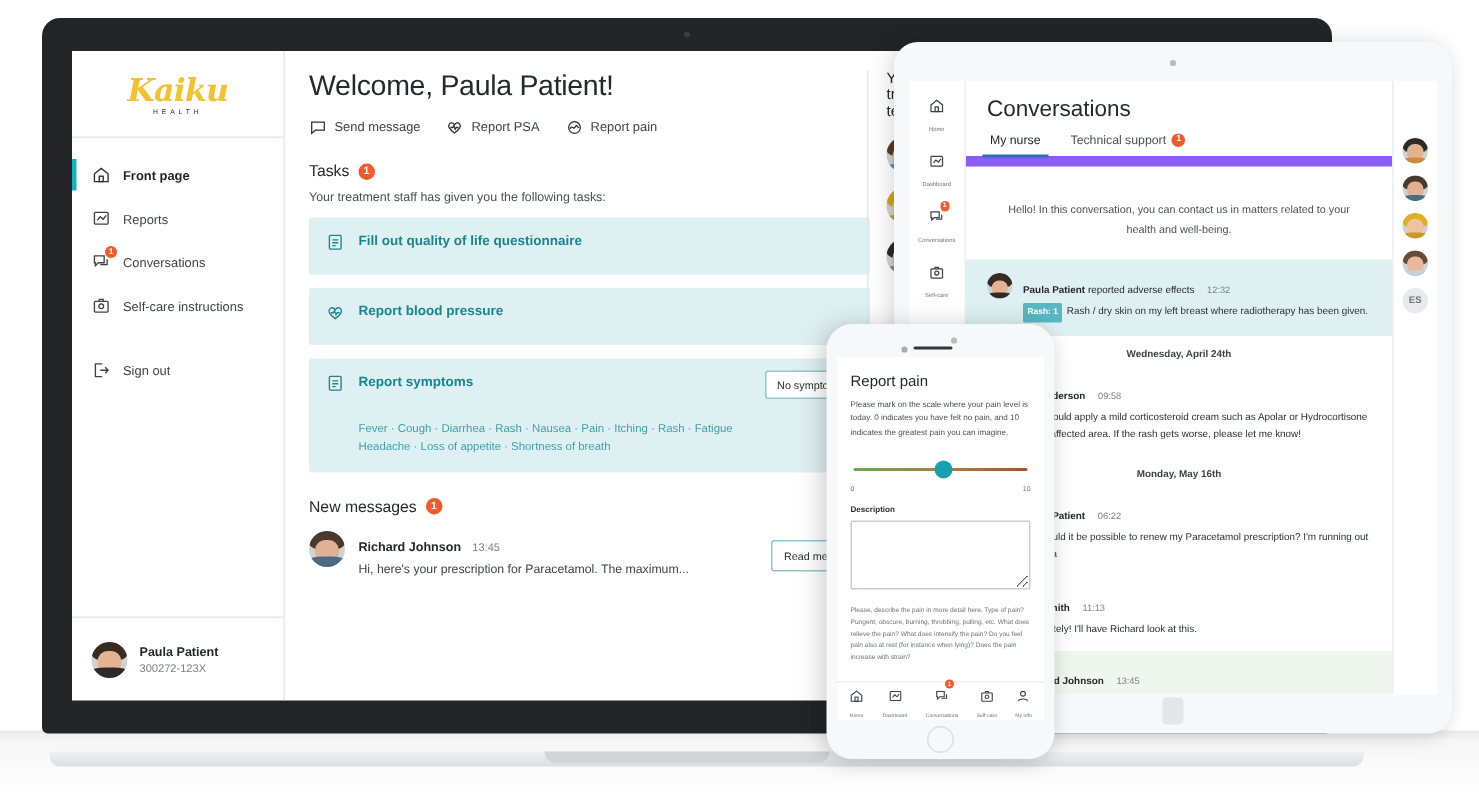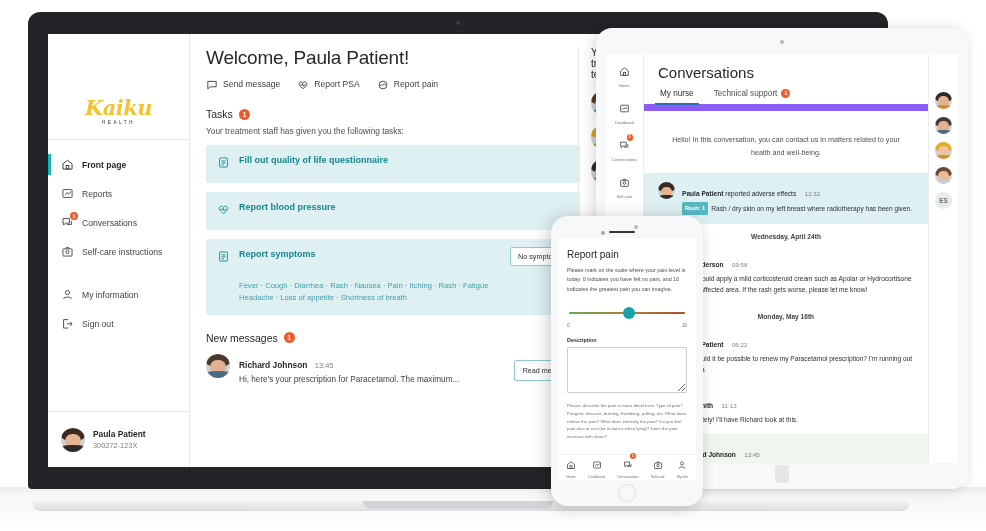--- a/index.html
+++ b/index.html
@@ -51,21 +51,21 @@
   
   .sidebar {
     width: 142px; min-width: 142px; height: 100%;
     border-right: 1px solid #e6e8ea;
     display: flex; flex-direction: column;
     position: relative;
   }
   .logo-wrap {
     height: 58px; border-bottom: 1px solid #e6e8ea;
     display: flex; flex-direction: column;
-    align-items: center; justify-content: center; margin-top: 48px;
+    align-items: center; justify-content: center;
   }
   .logo-mark {
     font-family: "DejaVu Serif", serif;
     font-style: italic; font-weight: 700;
     font-size: 21px; color: #f2c230; letter-spacing: -0.5px;
     line-height: 1;
   }
   .logo-sub {
     font-size: 4.5px; letter-spacing: 2.6px; color: #2b2e33;
     margin-top: 2px;
@@ -378,29 +378,20 @@
               <rect x="3" y="6" width="14" height="11" rx="1"></rect>
                 <path d="M8 6 V4 H12 V6"></path>
                 <circle cx="10" cy="11" r="2.4"></circle>
             </svg>
           </span>
           <span>Self-care instructions</span>
         </div>
 
         <div class="nav-gap"></div>
 
-        <div class="nav-item">
-          <span class="nav-ico">
-            <svg width="13" height="13" viewBox="0 0 20 20" fill="none" stroke="#3d4349" stroke-width="1.4">
-              <circle cx="10" cy="7" r="3.2"></circle>
-                <path d="M4 17 C4 13 16 13 16 17"></path>
-            </svg>
-          </span>
-          <span>My information</span>
-        </div>
 
         <div class="nav-item">
           <span class="nav-ico">
             <svg width="13" height="13" viewBox="0 0 20 20" fill="none" stroke="#3d4349" stroke-width="1.4">
               <path d="M11 4 H4 V17 H11"></path>
                 <path d="M9 10.5 H17"></path>
                 <path d="M14 7.5 L17 10.5 L14 13.5"></path>
             </svg>
           </span>
           <span>Sign out</span>

